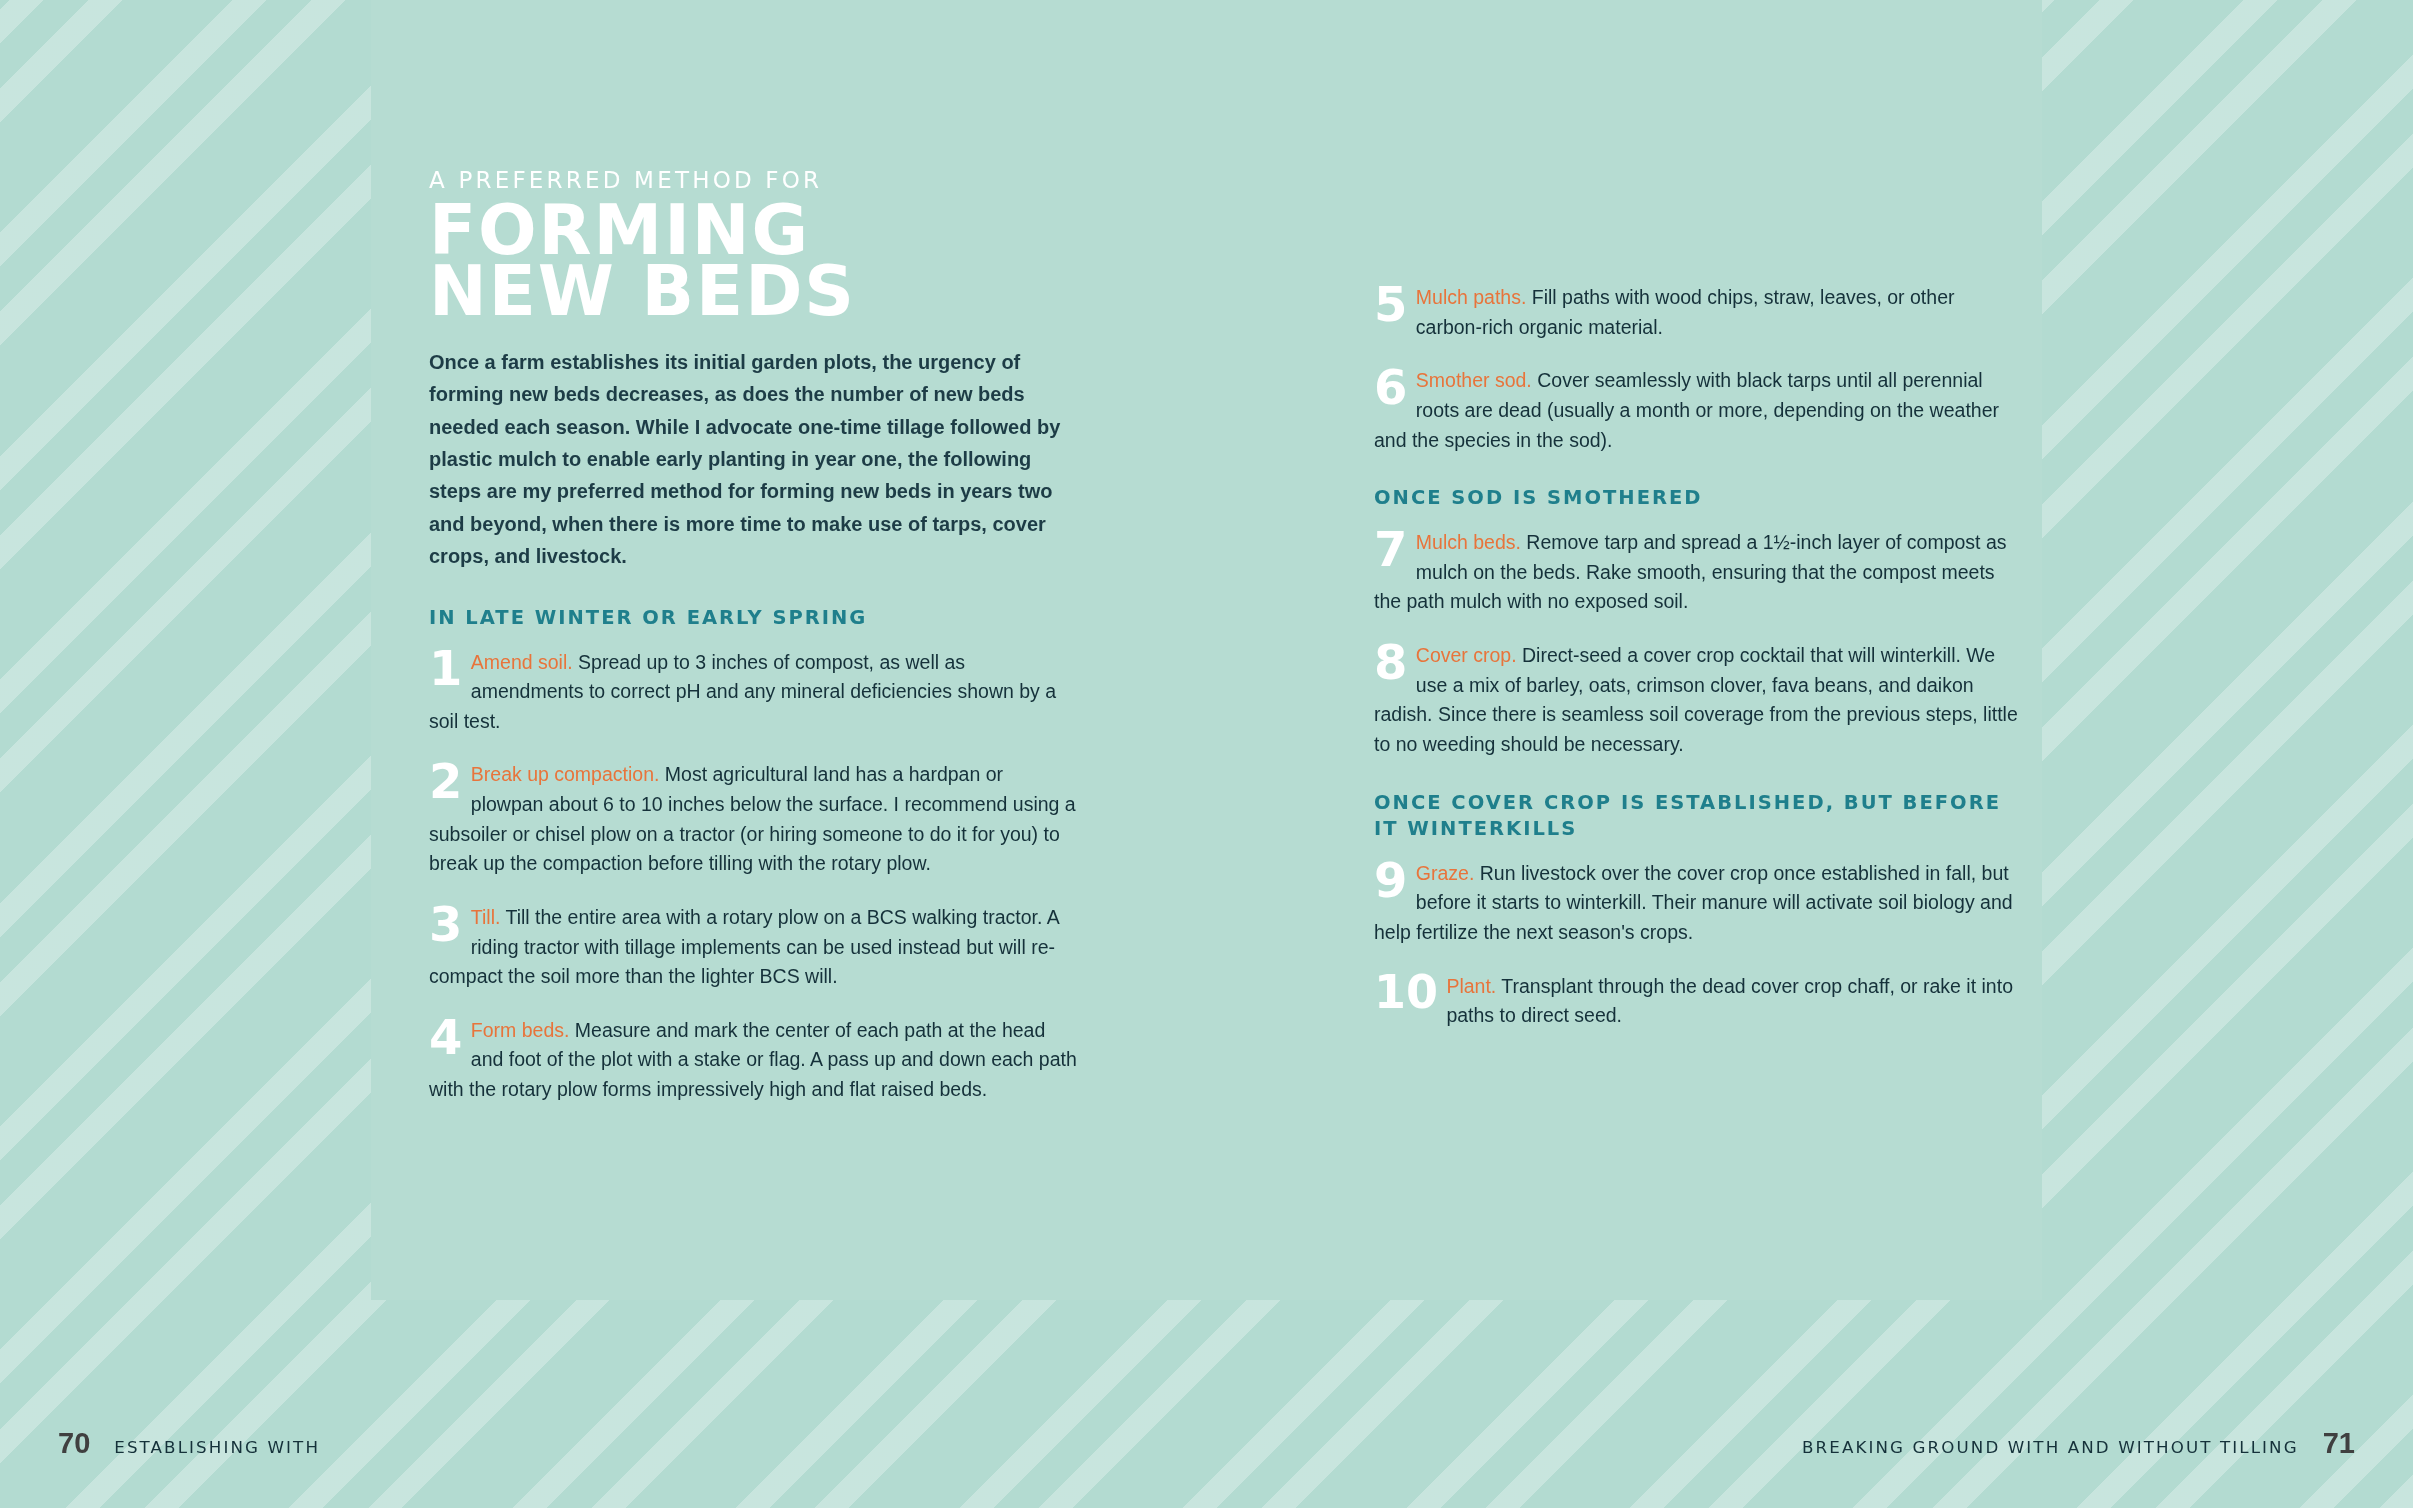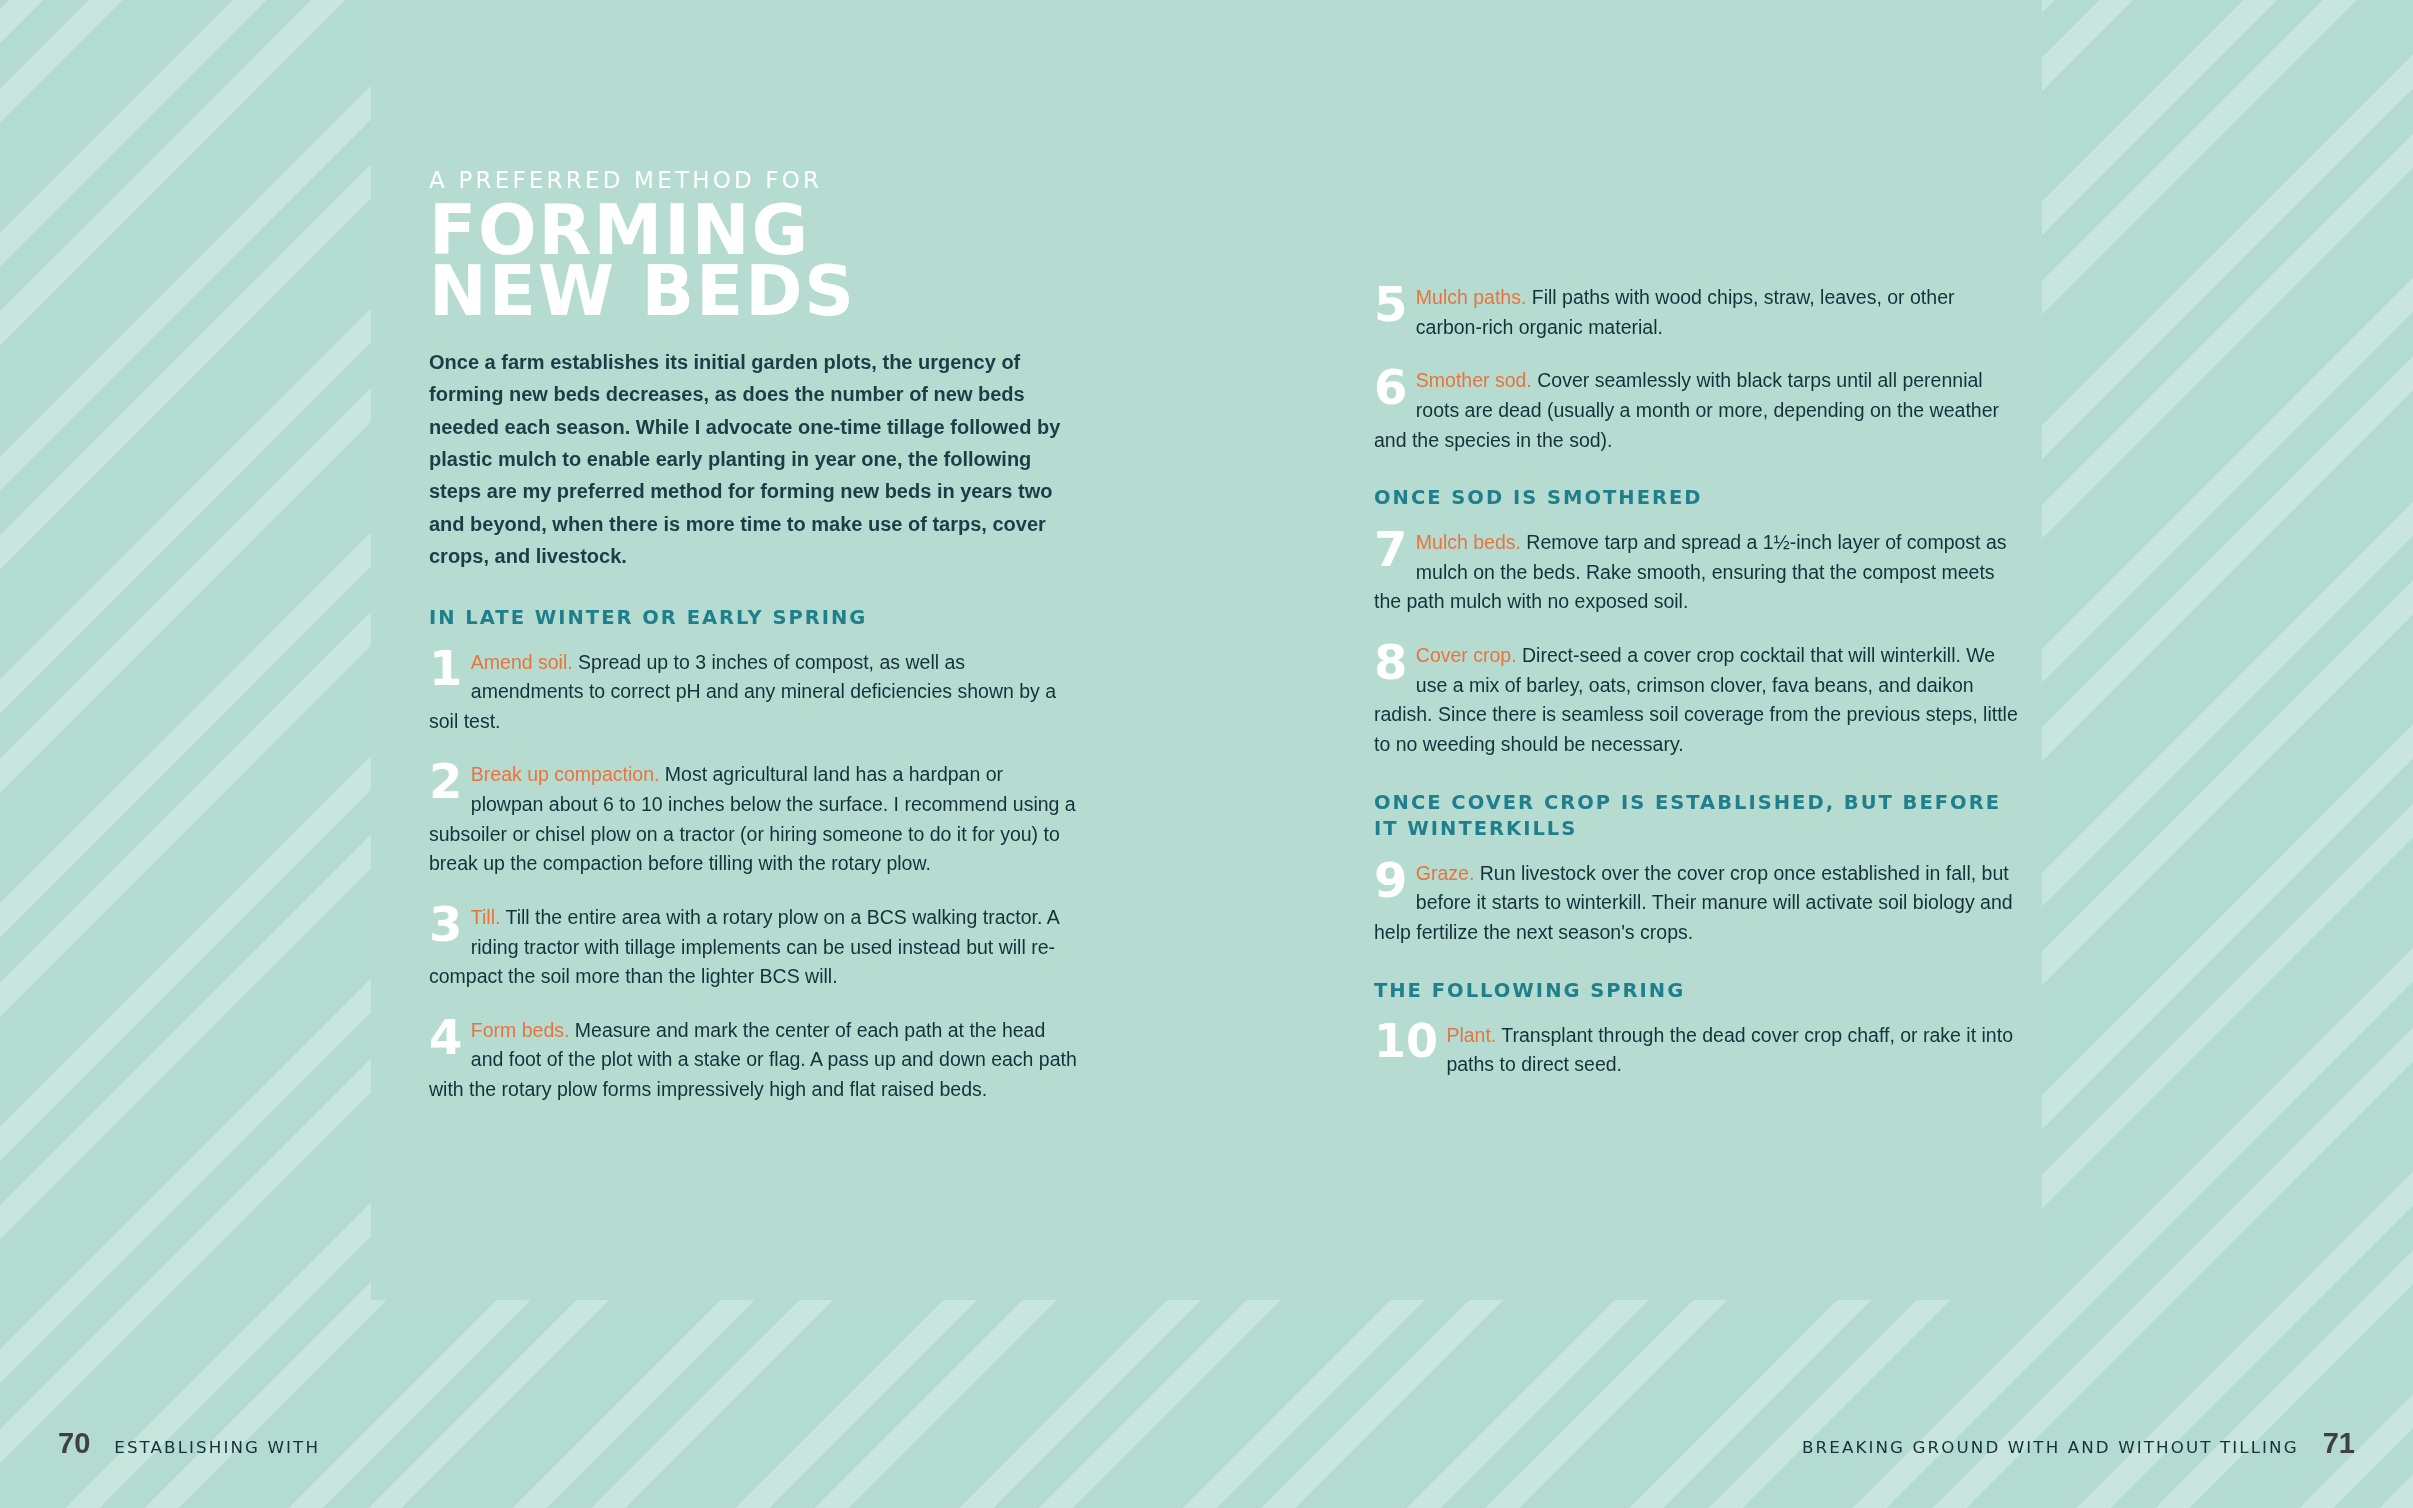--- a/index.html
+++ b/index.html
@@ -206,21 +206,20 @@
         <span class="lead">Cover crop.</span><span class="body"> Direct-seed a cover crop cocktail that will winterkill. We use a mix of barley, oats, crimson clover, fava beans, and daikon radish. Since there is seamless soil coverage from the previous steps, little to no weeding should be necessary.</span>
       </div>
 
       <div class="subhead">ONCE COVER CROP IS ESTABLISHED, BUT BEFORE IT WINTERKILLS</div>
 
       <div class="step">
         <span class="num">9</span>
         <span class="lead">Graze.</span><span class="body"> Run livestock over the cover crop once established in fall, but before it starts to winterkill. Their manure will activate soil biology and help fertilize the next season's crops.</span>
       </div>
 
-      <div class="subhead">THE FOLLOWING SPRING</div>
 
       <div class="step">
         <span class="num wide">10</span>
         <span class="lead">Plant.</span><span class="body"> Transplant through the dead cover crop chaff, or rake it into paths to direct seed.</span>
       </div>
     </div>
 
     <div class="footer-left">
       <span class="folio">70</span>
       <span class="runhead">ESTABLISHING WITH</span>

